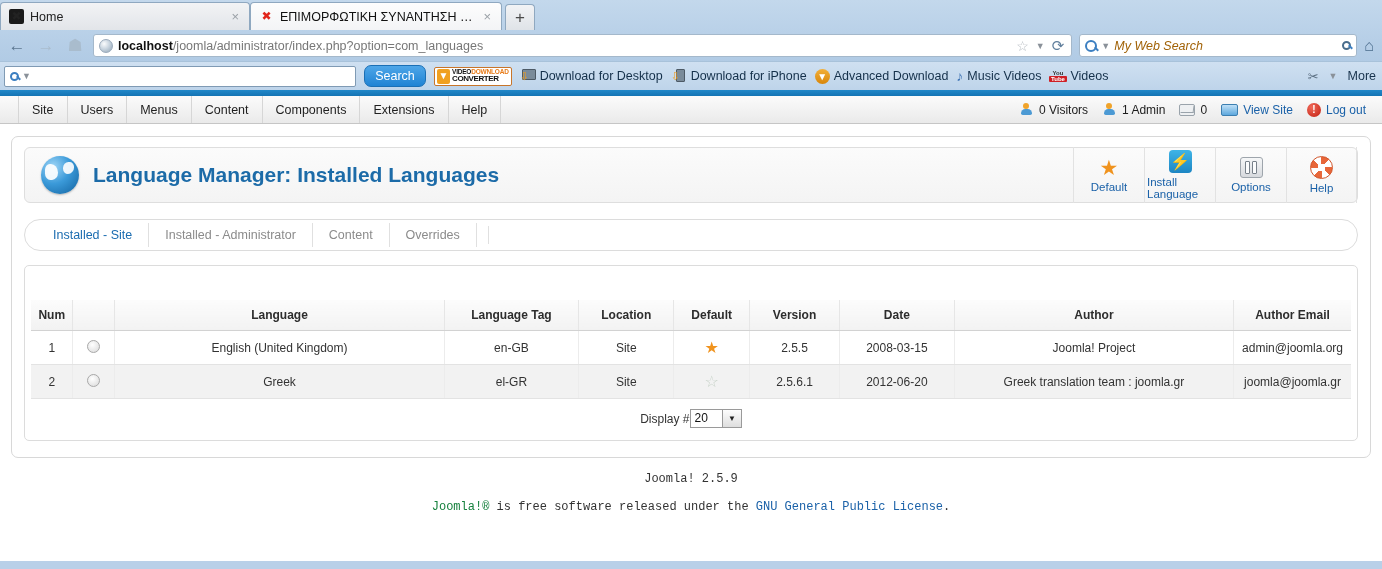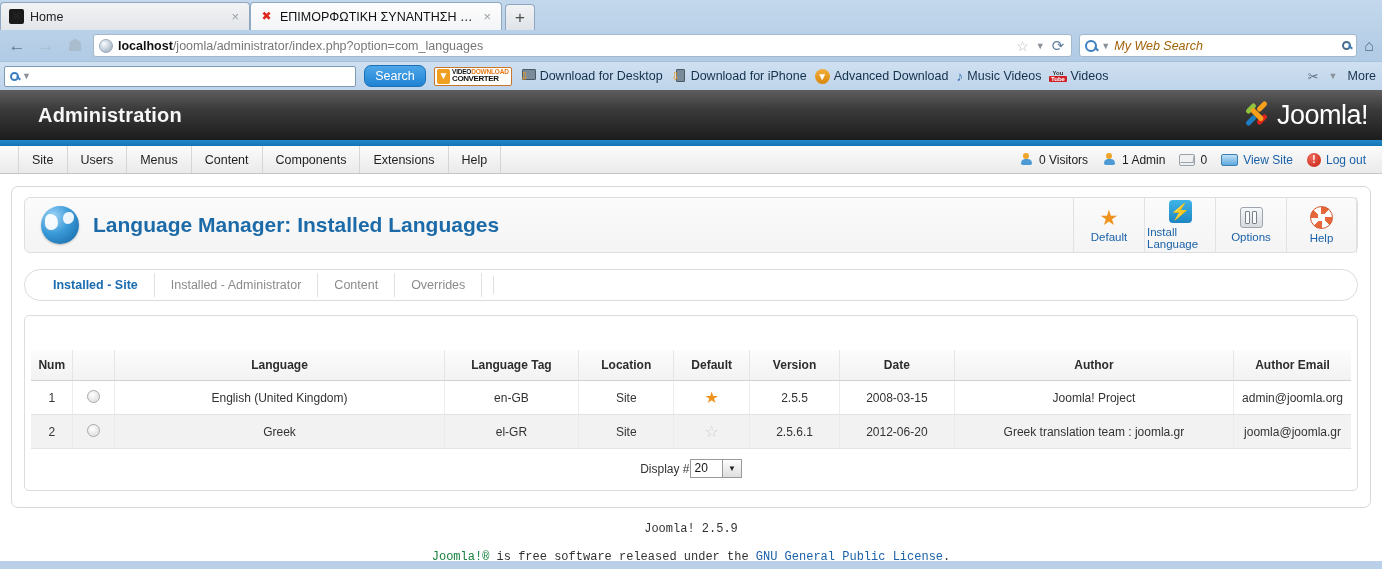--- a/index.html
+++ b/index.html
@@ -356,21 +356,21 @@
     padding-left: 12px;
     background: #fff;
     font-size: 12.5px;
   }
   .jtab {
     padding: 4px 16px;
     color: #8b8b8b;
     border-right: 1px solid #e0e0e0;
     line-height: 16px;
   }
-  .jtab.active { color: #1a6cb0; font-weight: 700; background: #fff; }
+  .jtab.active { color: #1a6cb0; font-weight: 400; background: #fff; }
   .jtab-end { width: 12px; border-right: 1px solid #e0e0e0; height: 18px; }
 
   
   .tbl-panel {
     margin-top: 14px;
     border: 1px solid #dcdcdc;
     border-radius: 5px;
     padding: 6px 6px 0 6px;
     background: #fff;
   }
@@ -526,33 +526,20 @@
     <div class="addon-right">
       <span class="wrench">✂</span>
       <span class="caret-dn">▼</span>
       <span>More</span>
     </div>
   </div>
 </div>
 
 <div class="page">
 
-  <div class="admin-header">
-    <span class="admin-title">Administration</span>
-    <div class="joomla-logo">
-      <span class="jmark">
-        <span class="s1"></span>
-          <span class="s2"></span>
-          <span class="s3"></span>
-          <span class="s4"></span>
-          <span class="cx"></span>
-      </span>
-      <span class="jtext">Joomla!</span>
-    </div>
-  </div>
 
   <div class="blue-rule"></div>
 
   <div class="admin-menu">
     <div class="mitem">Site</div>
     <div class="mitem">Users</div>
     <div class="mitem">Menus</div>
     <div class="mitem">Content</div>
     <div class="mitem">Components</div>
     <div class="mitem">Extensions</div>

